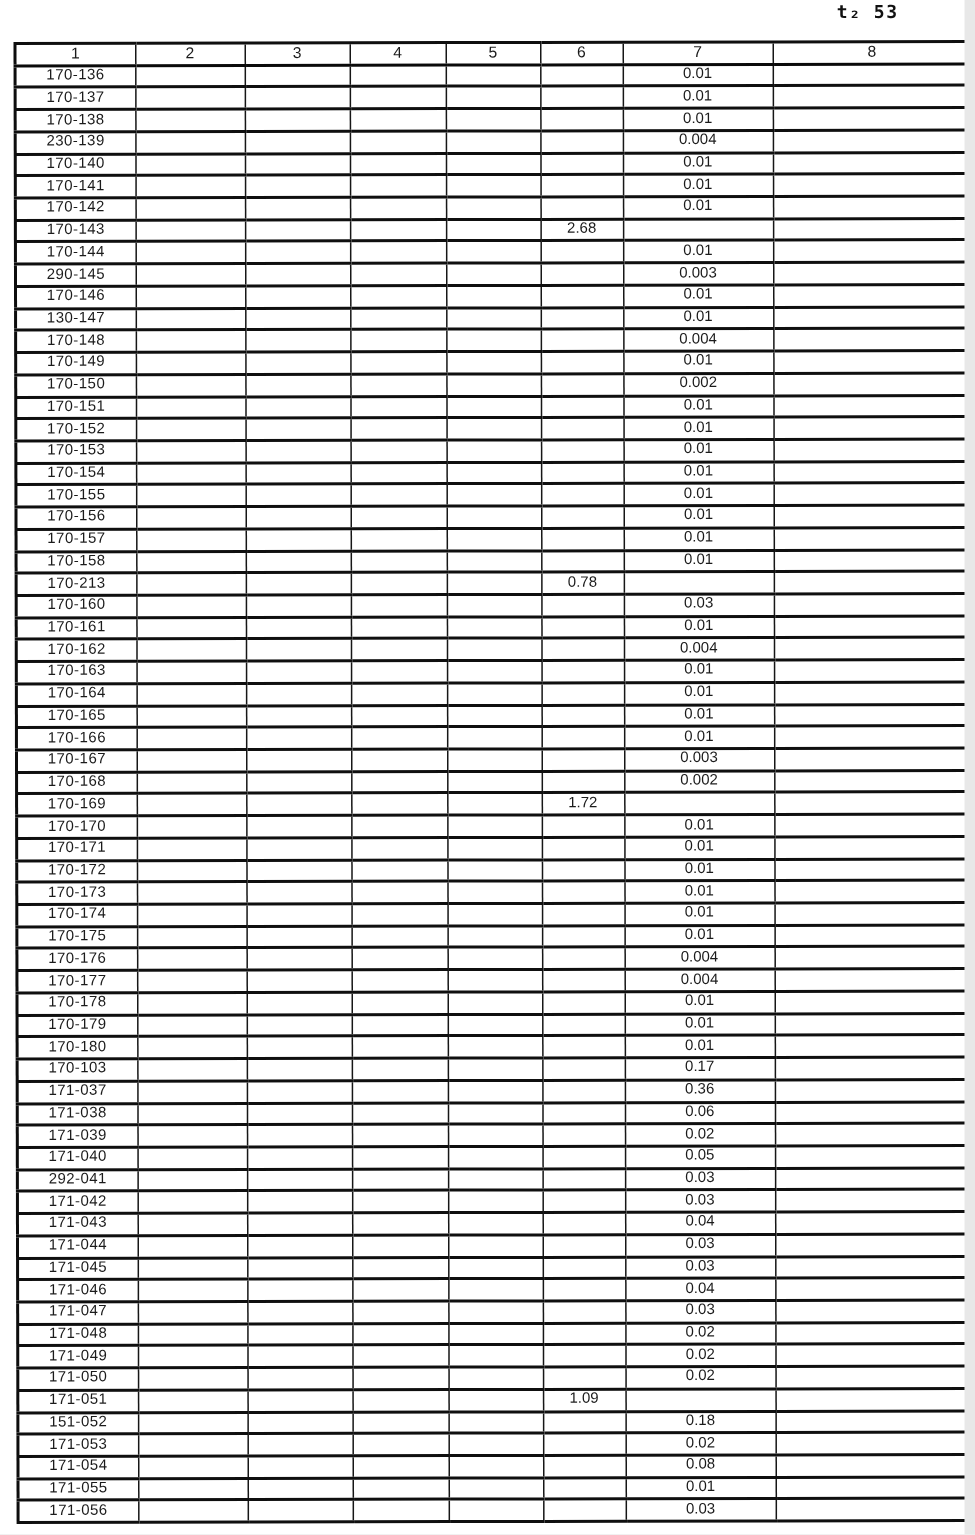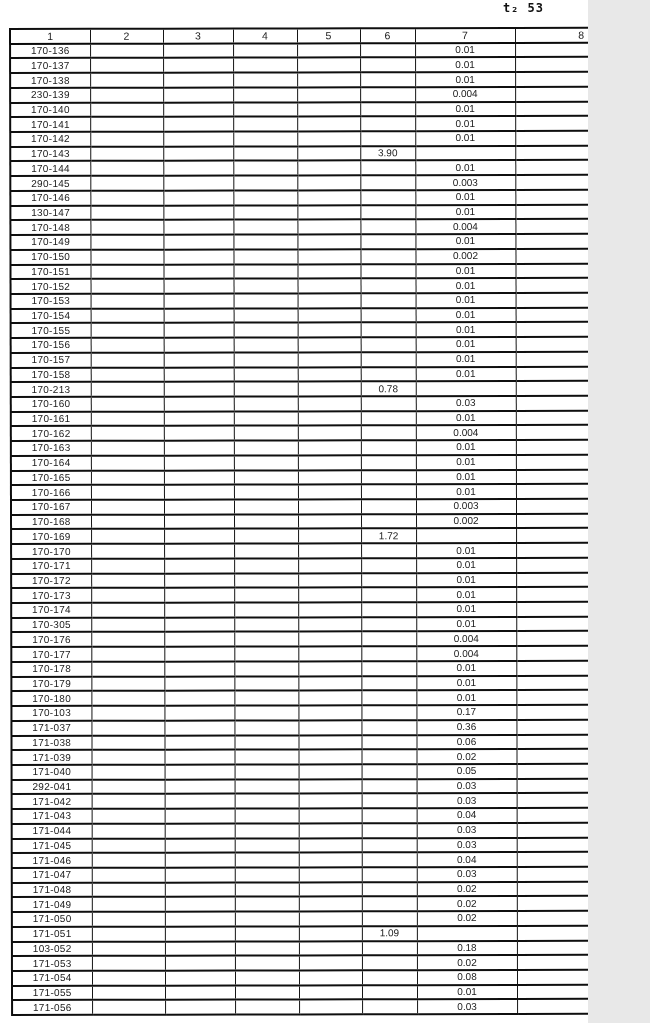--- a/index.html
+++ b/index.html
@@ -3,21 +3,21 @@
 <meta charset="utf-8">
 <style>
   html, body {
     margin: 0;
     padding: 0;
     background: #e8e8e8;
     font-family: "Liberation Sans", sans-serif;
   }
   .page {
     position: relative;
-    width: 588px;
+    width: 643px;
     height: 1023px;
     background: #ffffff;
     overflow: hidden;
     color: #141414;
   }
   .corner-label {
     position: absolute;
     top: 1px;
     right: 44px;
     font-family: "DejaVu Sans Mono", monospace;
@@ -164,21 +164,21 @@
           <td></td>
           <td>0.01</td>
           <td></td>
         </tr>
         <tr>
           <td class="id-cell">170-143</td>
           <td></td>
           <td></td>
           <td></td>
           <td></td>
-          <td>3.90</td>
+          <td>2.68</td>
           <td></td>
           <td></td>
         </tr>
         <tr>
           <td class="id-cell">170-144</td>
           <td></td>
           <td></td>
           <td></td>
           <td></td>
           <td></td>
@@ -479,21 +479,21 @@
           <td class="id-cell">170-174</td>
           <td></td>
           <td></td>
           <td></td>
           <td></td>
           <td></td>
           <td>0.01</td>
           <td></td>
         </tr>
         <tr>
-          <td class="id-cell">170-305</td>
+          <td class="id-cell">170-175</td>
           <td></td>
           <td></td>
           <td></td>
           <td></td>
           <td></td>
           <td>0.01</td>
           <td></td>
         </tr>
         <tr>
           <td class="id-cell">170-176</td>
@@ -699,21 +699,21 @@
           <td class="id-cell">171-051</td>
           <td></td>
           <td></td>
           <td></td>
           <td></td>
           <td>1.09</td>
           <td></td>
           <td></td>
         </tr>
         <tr>
-          <td class="id-cell">103-052</td>
+          <td class="id-cell">151-052</td>
           <td></td>
           <td></td>
           <td></td>
           <td></td>
           <td></td>
           <td>0.18</td>
           <td></td>
         </tr>
         <tr>
           <td class="id-cell">171-053</td>

